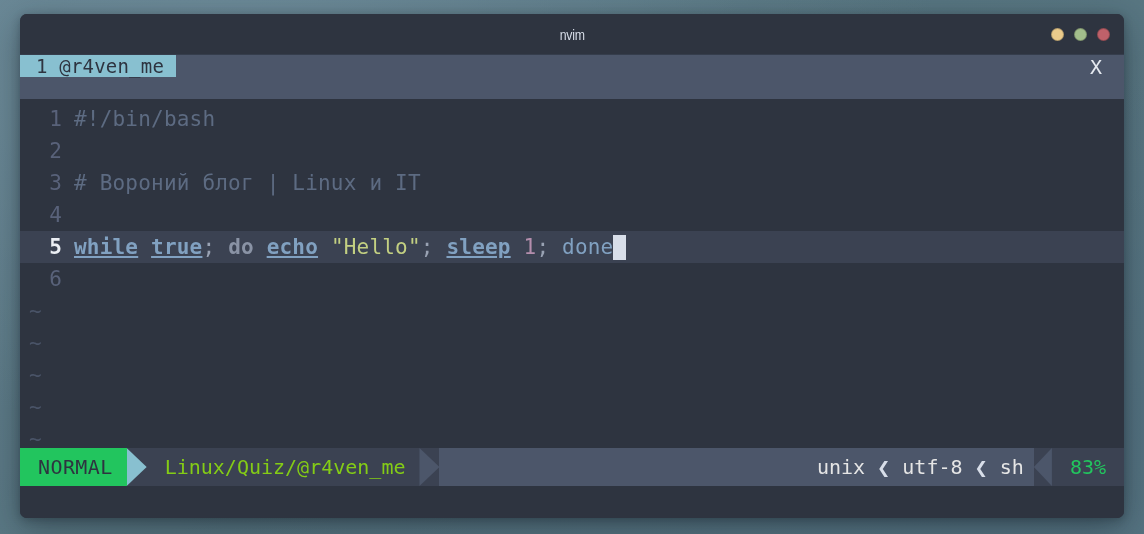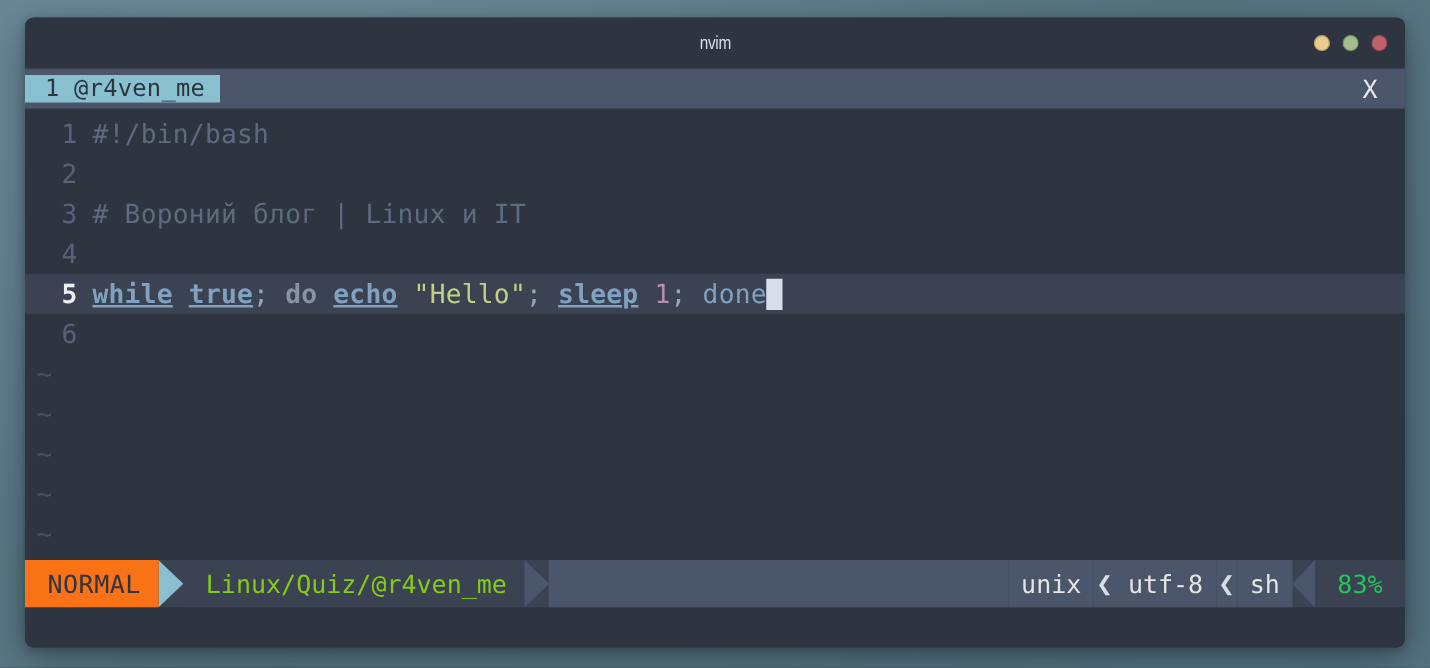--- a/index.html
+++ b/index.html
@@ -65,25 +65,25 @@
     width: 13px;
     height: 13px;
     border-radius: 50%;
     border: 1px solid rgba(0,0,0,0.22);
     box-sizing: border-box;
   }
 
   
   #tabline {
     position: relative;
-    height: 32px;
+    height: 44px;
     min-height: 32px;
     background: #4c566a;
     display: flex;
-    align-items: center;
+    align-items: flex-start;
   }
   #tab-active {
     display: flex;
     align-items: center;
     background: #88c0d0;
     padding: 0 12px 0 16px;
     color: #2e3440;
     font-size: 19px;
     letter-spacing: 0.2px;
     white-space: nowrap;
@@ -172,21 +172,21 @@
     min-height: 38px;
     background: #3b4252;
     display: flex;
     align-items: stretch;
     font-size: 20px;
     color: #d8dee9;
   }
   #sl-mode {
     display: flex;
     align-items: center;
-    background: #f97316;
+    background: #22c55e;
     color: #2e3440;
     padding: 0 14px 0 18px;
     letter-spacing: 0.4px;
   }
   #sl-mode-arrow {
     width: 20px;
     flex: 0 0 20px;
     background: #88c0d0;
     clip-path: polygon(0 0, 0 100%, 100% 50%);
   }

